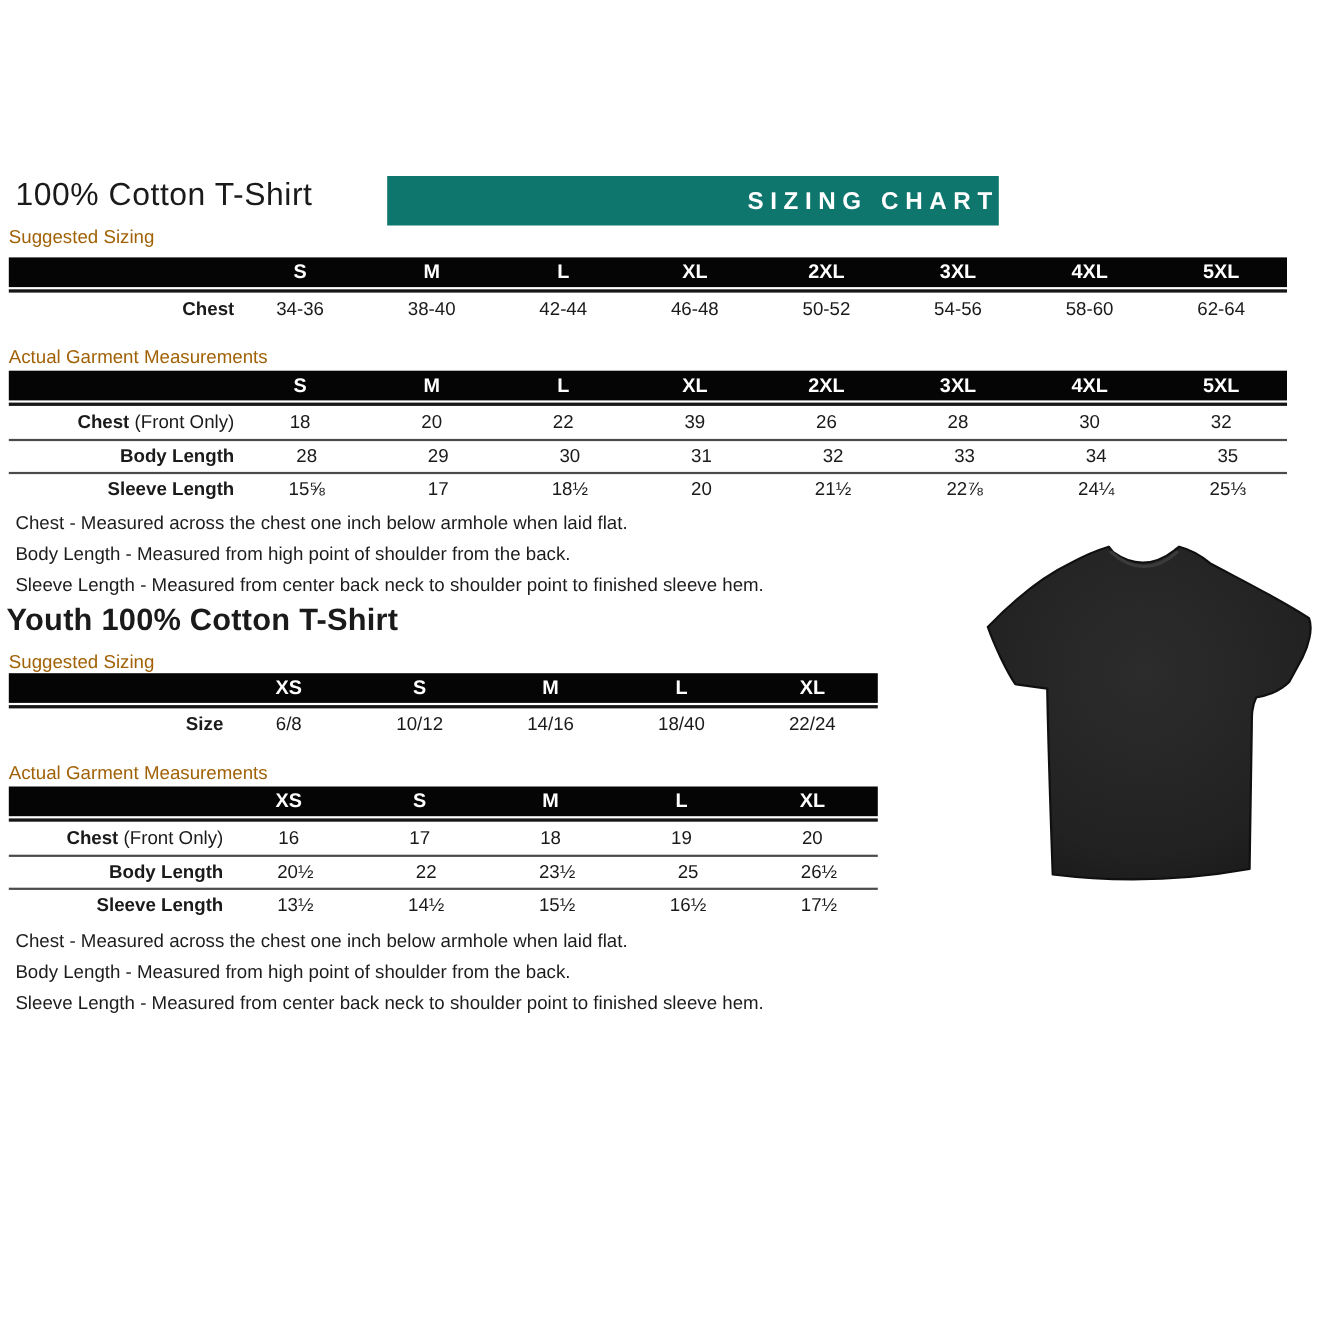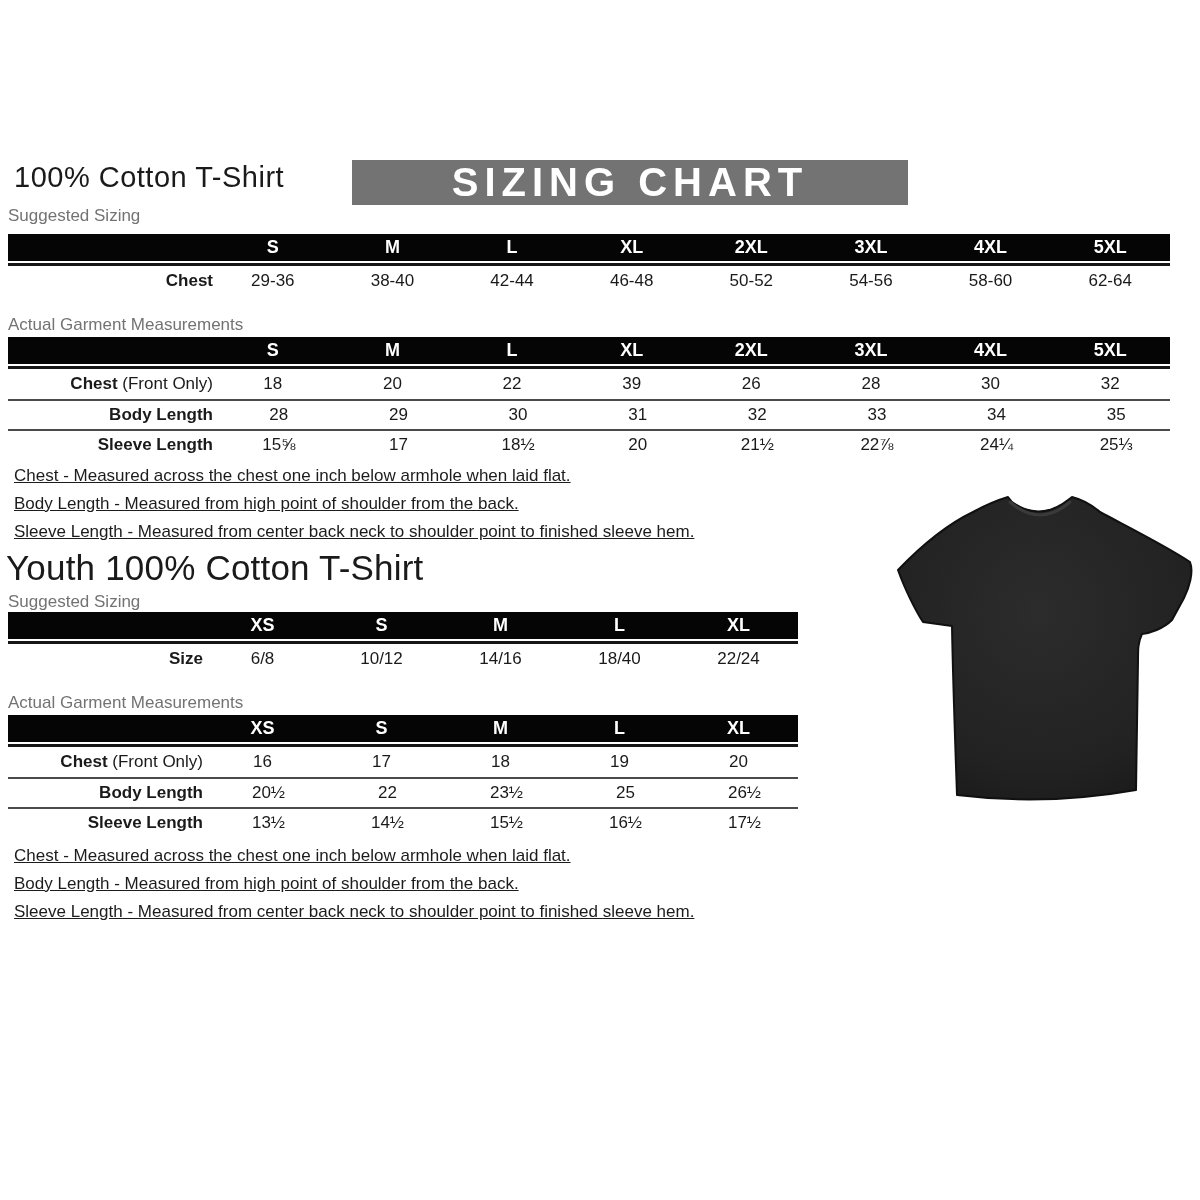--- a/index.html
+++ b/index.html
@@ -6,26 +6,26 @@
   html,body { background:#fff; }
   #canvas {
     position:relative; width:1200px; height:1140px; background:#fff;
     font-family:"Liberation Sans","DejaVu Sans",sans-serif; color:#1a1a1a;
     overflow:hidden;
   }
   .abs { position:absolute; }
 
   .page-title { top:161px; left:14px; font-size:29px; font-weight:400; letter-spacing:.5px; }
   .banner {
-    top:160px; left:352px; width:556px; height:45px; background:#737373;
-    color:#fff; font-size:40px; font-weight:700; letter-spacing:6px;
-    text-align:center; line-height:45px;
-  }
-
-  .section-label { font-size:17px; color:#737373; }
+    top:160px; left:352px; width:556px; height:45px; background:#0f766e;
+    color:#fff; font-size:22px; font-weight:700; letter-spacing:6px;
+    text-align:right; line-height:45px;
+  }
+
+  .section-label { font-size:17px; color:#a16207; }
   .lbl-sugg-adult   { top:206px; left:8px; }
   .lbl-actual-adult { top:315px; left:8px; }
   .lbl-sugg-youth   { top:592px; left:8px; }
   .lbl-actual-youth { top:693px; left:8px; }
 
   .tbl { left:8px; }
   .tbl-adult { width:1162px; }
   .tbl-youth { width:790px; }
   .tbl-header {
     display:grid; background:#050505; color:#fff; height:27px;
@@ -39,25 +39,25 @@
   }
   .tbl-row + .tbl-row { border-top:2px solid #4a4a4a;gap:12px; }
   .row-label { text-align:right; padding-left:7px; font-size:17px; }
   .row-label .b { font-weight:700; }
 
   .t1-adult { top:234px; }
   .t2-adult { top:337px; }
   .t1-youth { top:612px; }
   .t2-youth { top:715px; }
 
-  .notes { left:14px; font-size:17px; line-height:28px; color:#1c1c1c;text-decoration:underline; }
+  .notes { left:14px; font-size:17px; line-height:28px; color:#1c1c1c; }
   .notes-adult { top:462px; }
   .notes-youth { top:842px; }
 
-  .youth-title { top:548px; left:6px; font-size:35px; font-weight:400; letter-spacing:.2px; }
+  .youth-title { top:548px; left:6px; font-size:28px; font-weight:700; letter-spacing:.2px; }
 
   .tshirt { top:482px; left:888px; width:312px; height:332px; }
 </style>
 </head>
 <body>
 
 <div id="canvas">
 
   <div class="abs page-title">100% Cotton T-Shirt</div>
   <div class="abs banner">SIZING CHART</div>
@@ -71,21 +71,21 @@
       <div>L</div>
       <div>XL</div>
       <div>2XL</div>
       <div>3XL</div>
       <div>4XL</div>
       <div>5XL</div>
     </div>
     <div class="tbl-rule"></div>
     <div class="tbl-row">
       <div class="row-label"><span class="b">Chest</span></div>
-      <div>29-36</div>
+      <div>34-36</div>
       <div>38-40</div>
       <div>42-44</div>
       <div>46-48</div>
       <div>50-52</div>
       <div>54-56</div>
       <div>58-60</div>
       <div>62-64</div>
     </div>
   </div>
 

